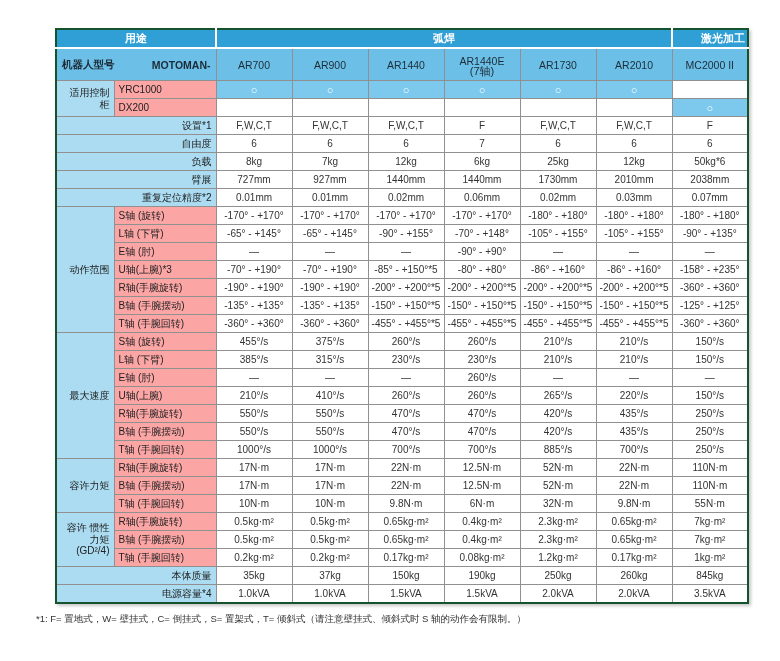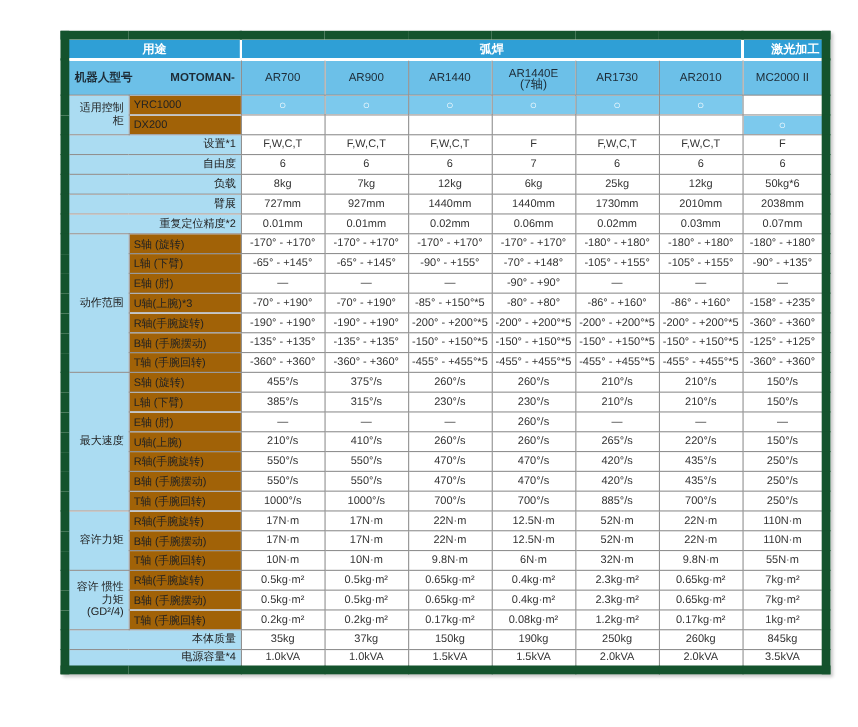--- a/index.html
+++ b/index.html
@@ -1,36 +1,36 @@
 <!DOCTYPE html>
 <html><head>
 <meta charset="utf-8">
 <style>
   html,body{margin:0;padding:0;background:#ffffff;}
   body{width:780px;height:661px;font-family:"Liberation Sans","DejaVu Sans",sans-serif;color:#333;}
   .page{padding:28px 28px 0 36px;}
   .tablewrap{margin-left:19px;}
-  table{border-collapse:collapse;table-layout:fixed;width:683px;border:8px solid #14532d;box-shadow:2px 2px 3px rgba(0,0,0,.22);}
+  table{border-collapse:collapse;table-layout:fixed;width:683px;border:2px solid #14532d;box-shadow:2px 2px 3px rgba(0,0,0,.22);}
   col.c-lbl1{width:58px;}
   col.c-lbl2{width:102px;}
   col.c-data{width:76px;}
   th,td{border:1px solid #909090;font-weight:normal;padding:0 2px;overflow:hidden;}
   
   tr.band th{background:#2f9fd6;color:#ffffff;font-weight:bold;font-size:11px;height:17px;text-align:center;border:2px solid #ffffff;border-top:none;}
   tr.band th:first-child{border-left:none;}
   tr.band th:last-child{border-right:none;text-align:right;}
   
   tr.model-row th{background:#6cc0e8;color:#1d2b36;font-size:10.5px;height:31px;text-align:center;vertical-align:middle;}
   th.model-label-cell{text-align:left;padding:0 5px;font-weight:bold;}
   .model-label-inner{display:flex;justify-content:space-between;align-items:center;}
   .model-sub{font-size:11px;line-height:8px;}
   
   tbody tr{height:18px;}
   tbody th.lbl{background:#abdcf2;color:#222;font-size:10px;text-align:right;padding:1px 4px;vertical-align:middle;line-height:11.5px;}
-  tbody th.sub{background:#a16207;color:#222;font-size:10px;text-align:left;padding:1px 4px;vertical-align:middle;}
+  tbody th.sub{background:#fca5a5;color:#222;font-size:10px;text-align:left;padding:1px 4px;vertical-align:middle;}
   tbody td{background:#ffffff;font-size:10px;text-align:center;vertical-align:middle;color:#333;white-space:nowrap;}
   tbody td.circle-on{background:#7cc9ed;color:#ffffff;font-size:11px;}
   tbody td.circle-off{background:#ffffff;}
   tr.sec-top > th, tr.sec-top > td{border-top:1.5px solid #565656;}
   
   .footnotes{margin-top:9px;font-size:9.5px;line-height:12.5px;color:#333;}
   .footnote{white-space:nowrap;}
 </style>
 </head>
 <body>
@@ -379,14 +379,15 @@
             <td>1.5kVA</td>
             <td>1.5kVA</td>
             <td>2.0kVA</td>
             <td>2.0kVA</td>
             <td>3.5kVA</td>
           </tr>
         </tbody>
     </table>
   </div>
   <div class="footnotes" id="footnotes">
+      <div class="footnote">*1: F= 置地式，W= 壁挂式，C= 倒挂式，S= 置架式，T= 倾斜式（请注意壁挂式、倾斜式时 S 轴的动作会有限制。）</div>
     </div>
 </div>
 
 </body></html>

